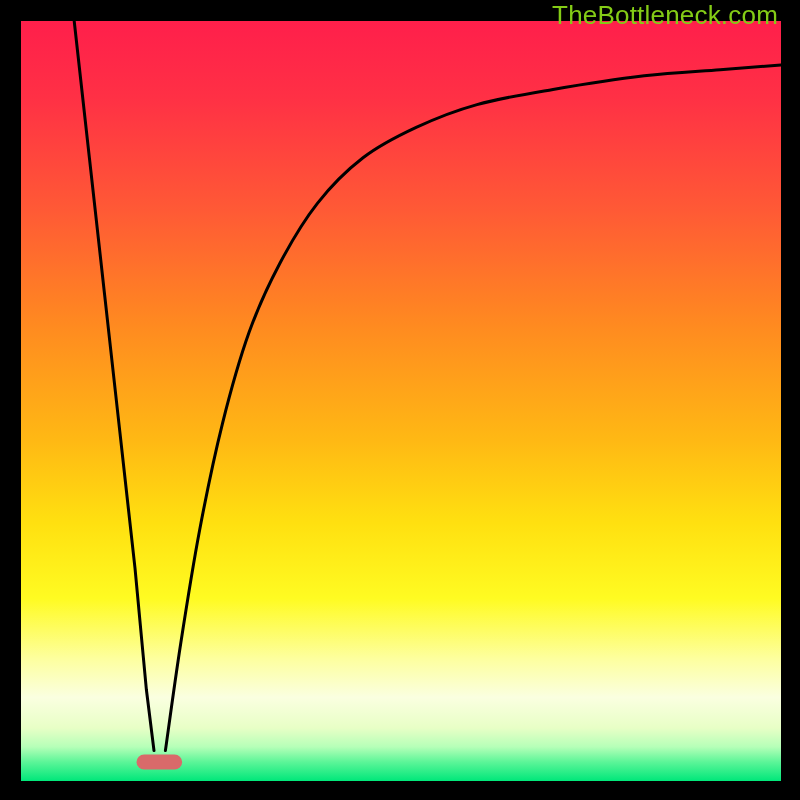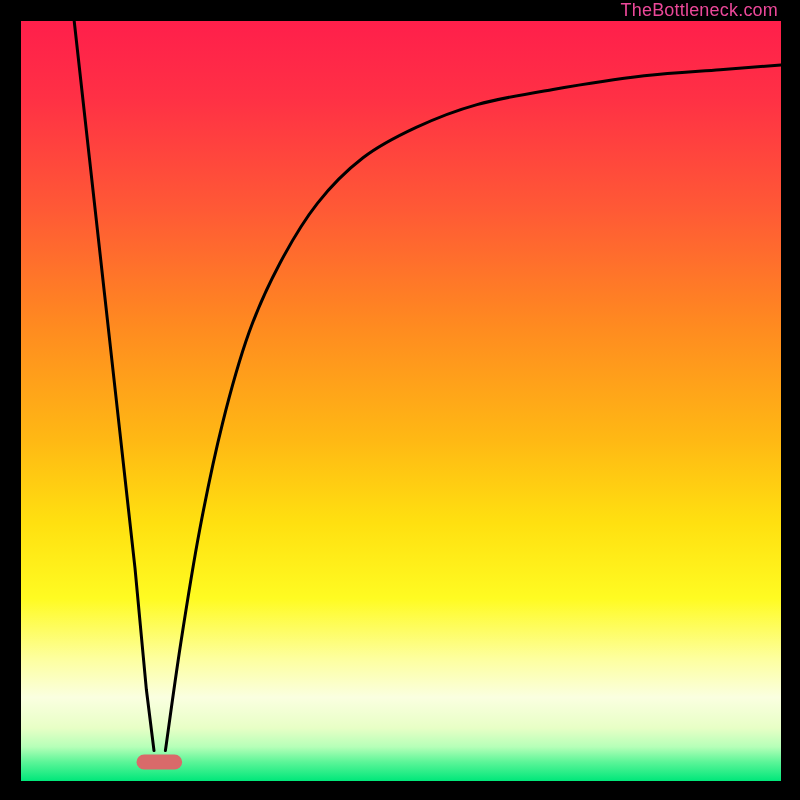--- a/index.html
+++ b/index.html
@@ -23,22 +23,22 @@
     position: absolute;
     left: 0;
     top: 0;
     width: 760px;
     height: 760px;
   }
   .watermark {
     position: absolute;
     top: 0px;
     right: 22px;
-    color: #ec4899;
-    font-size: 18px;
+    color: #84cc16;
+    font-size: 26px;
     font-weight: 500;
     letter-spacing: 0.2px;
     z-index: 10;
     user-select: none;
   }
 </style>
 </head>
 <body>
 
 <div class="frame">

